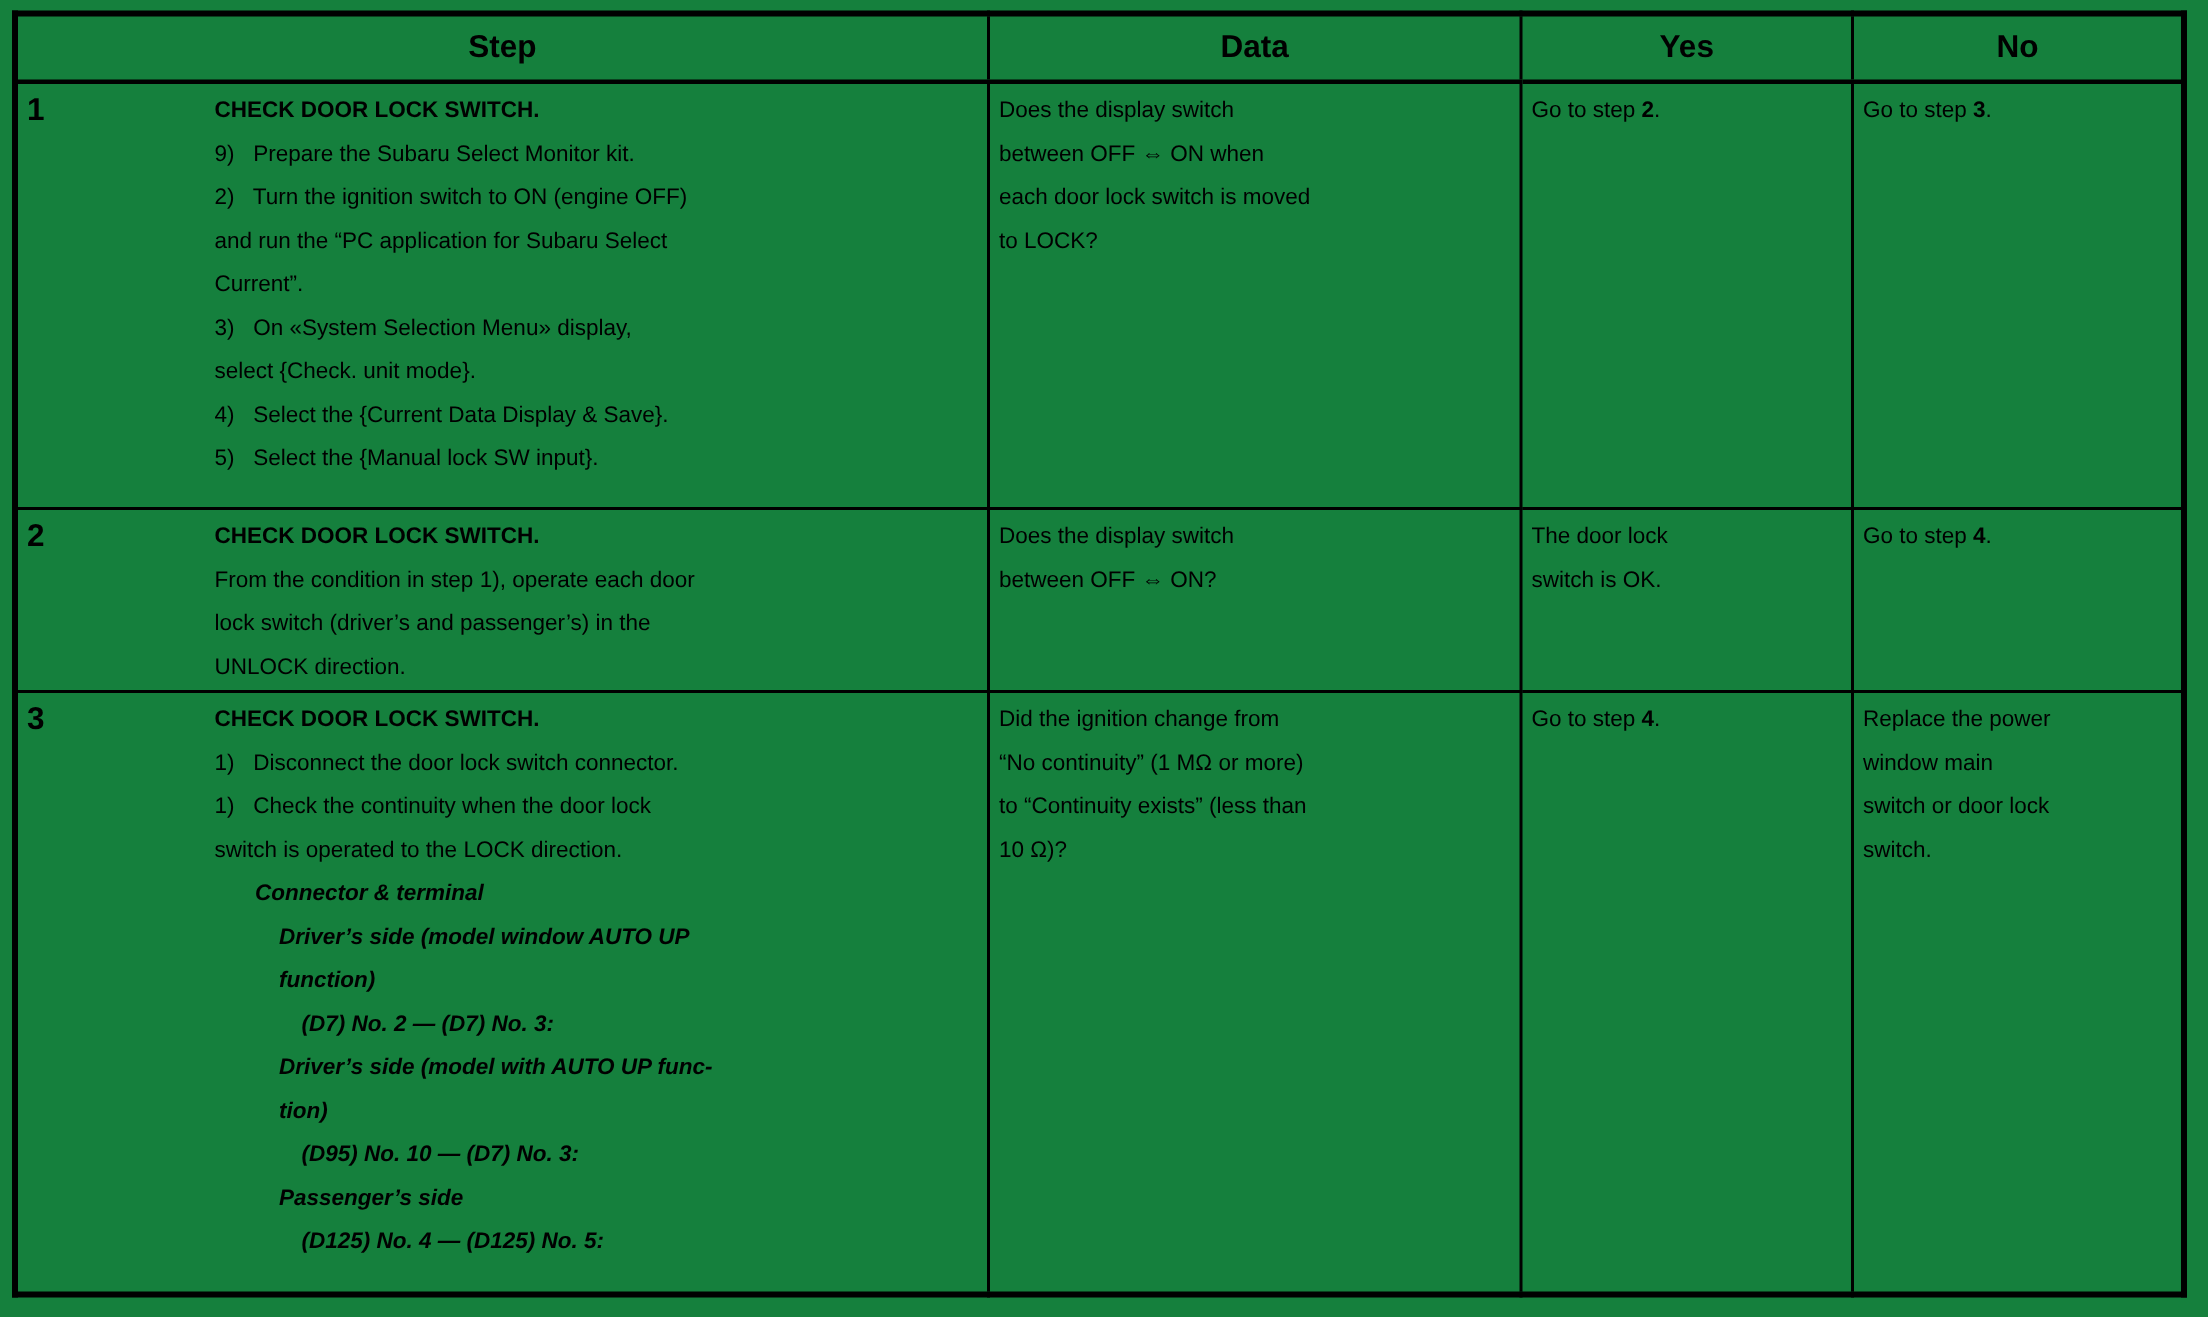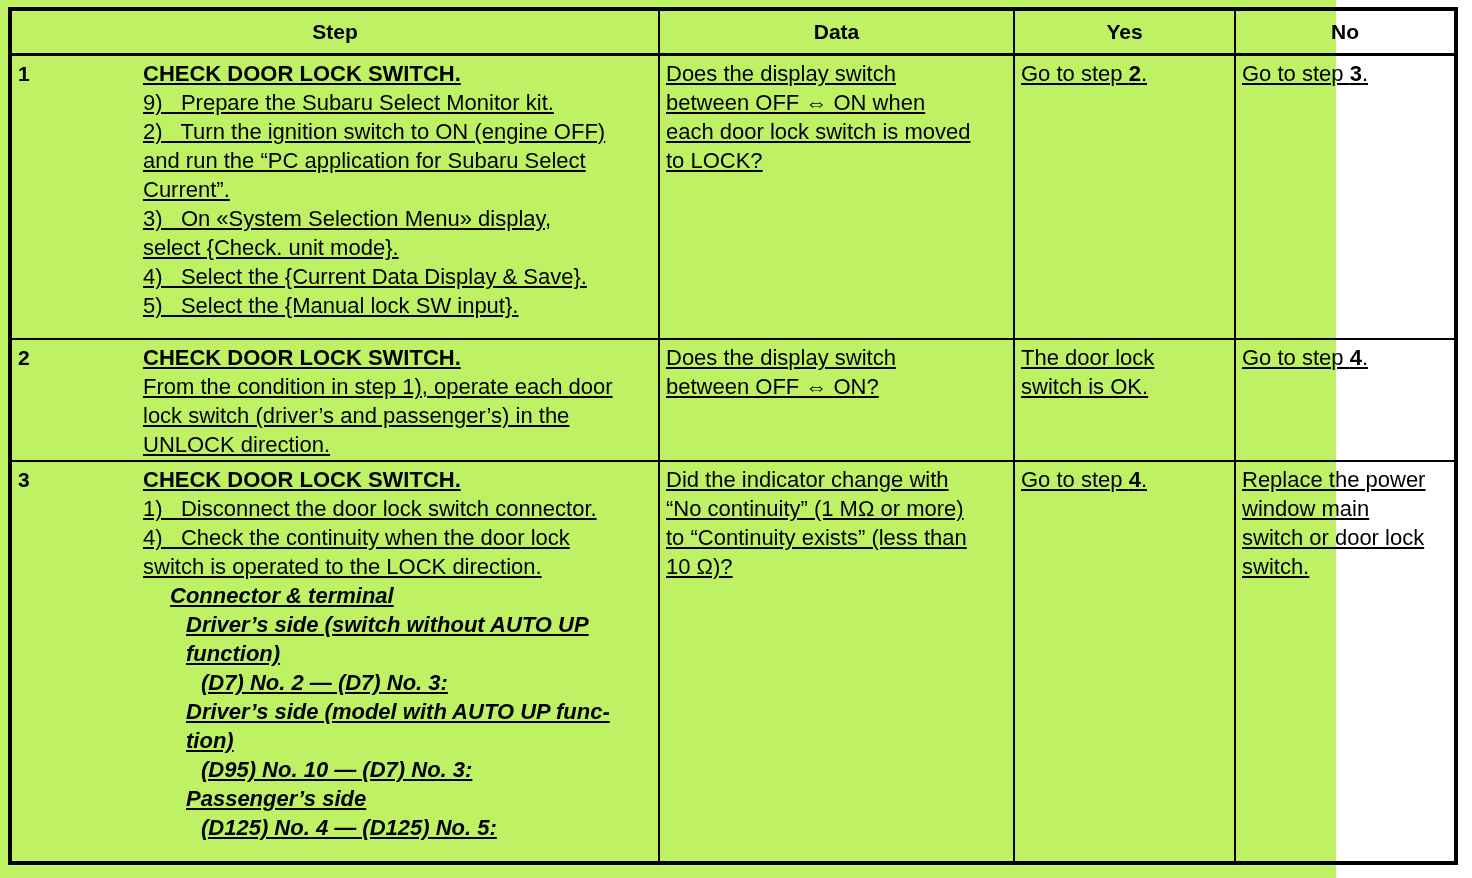--- a/index.html
+++ b/index.html
@@ -3,21 +3,21 @@
 <meta charset="utf-8">
 <title>Diagnostic Table</title>
 <style>
   * { margin: 0; padding: 0; box-sizing: border-box; }
   html, body {
     width: 1472px; height: 878px;
     background: #ffffff;
     color: #000000;
     font-family: "Liberation Sans", sans-serif;
   }
-  .page { position: relative; width: 1336px; height: 878px; background: #bef264; }
+  .page { position: relative; width: 1472px; height: 878px; background: #15803d; }
   table.diag {
     position: absolute; left: 8px; top: 7px;
     width: 1446px;
     border-collapse: collapse;
     table-layout: fixed;
     border: 4px solid #000;
   }
   th, td {
     border: 2px solid #000;
     vertical-align: top;
@@ -29,24 +29,23 @@
     text-align: center;
     font-size: 21px;
     font-weight: bold;
     border-bottom: 3px solid #000;
   }
   td { padding: 3px 4px 0 6px; }
   tr.r1 td { height: 285px; }
   tr.r2 td { height: 122px; }
   tr.r3 td { height: 402px; }
   .line {
-    font-size: 22px;
+    font-size: 15px;
     line-height: 29px;
     white-space: pre;
-    text-decoration: underline;
   }
   .line .bold, .line.bold, .bold { font-weight: bold; }
   .line.em { font-weight: bold; font-style: italic; }
   .line.ind1 { padding-left: 27px; }
   .line.ind2 { padding-left: 43px; }
   .line.ind3 { padding-left: 58px; }
   .step-flex { display: flex; align-items: flex-start; }
   .step-no {
     width: 125px;
     flex: 0 0 125px;
@@ -130,36 +129,36 @@
             <div class="line"><span>Go to step </span><span class="bold">4</span><span>.</span></div>
           </td>
       </tr>
       <tr class="r3">
         <td>
           <div class="step-flex">
             <div class="step-no">3</div>
             <div class="step-content">
                 <div class="line bold"><span>CHECK DOOR LOCK SWITCH.</span></div>
                 <div class="line"><span>1)   Disconnect the door lock switch connector.</span></div>
-                <div class="line"><span>4)   Check the continuity when the door lock</span></div>
+                <div class="line"><span>1)   Check the continuity when the door lock</span></div>
                 <div class="line"><span>switch is operated to the LOCK direction.</span></div>
                 <div class="line em ind1"><span>Connector &amp; terminal</span></div>
-                <div class="line em ind2"><span>Driver’s side (switch without AUTO UP</span></div>
+                <div class="line em ind2"><span>Driver’s side (model window AUTO UP</span></div>
                 <div class="line em ind2"><span>function)</span></div>
                 <div class="line em ind3"><span>(D7) No. 2 — (D7) No. 3:</span></div>
                 <div class="line em ind2"><span>Driver’s side (model with AUTO UP func-</span></div>
                 <div class="line em ind2"><span>tion)</span></div>
                 <div class="line em ind3"><span>(D95) No. 10 — (D7) No. 3:</span></div>
                 <div class="line em ind2"><span>Passenger’s side</span></div>
                 <div class="line em ind3"><span>(D125) No. 4 — (D125) No. 5:</span></div>
               </div>
           </div>
         </td>
         <td>
-            <div class="line"><span>Did the indicator change with</span></div>
+            <div class="line"><span>Did the ignition change from</span></div>
             <div class="line"><span>“No continuity” (1 MΩ or more)</span></div>
             <div class="line"><span>to “Continuity exists” (less than</span></div>
             <div class="line"><span>10 Ω)?</span></div>
           </td>
         <td>
             <div class="line"><span>Go to step </span><span class="bold">4</span><span>.</span></div>
           </td>
         <td>
             <div class="line"><span>Replace the power</span></div>
             <div class="line"><span>window main</span></div>

